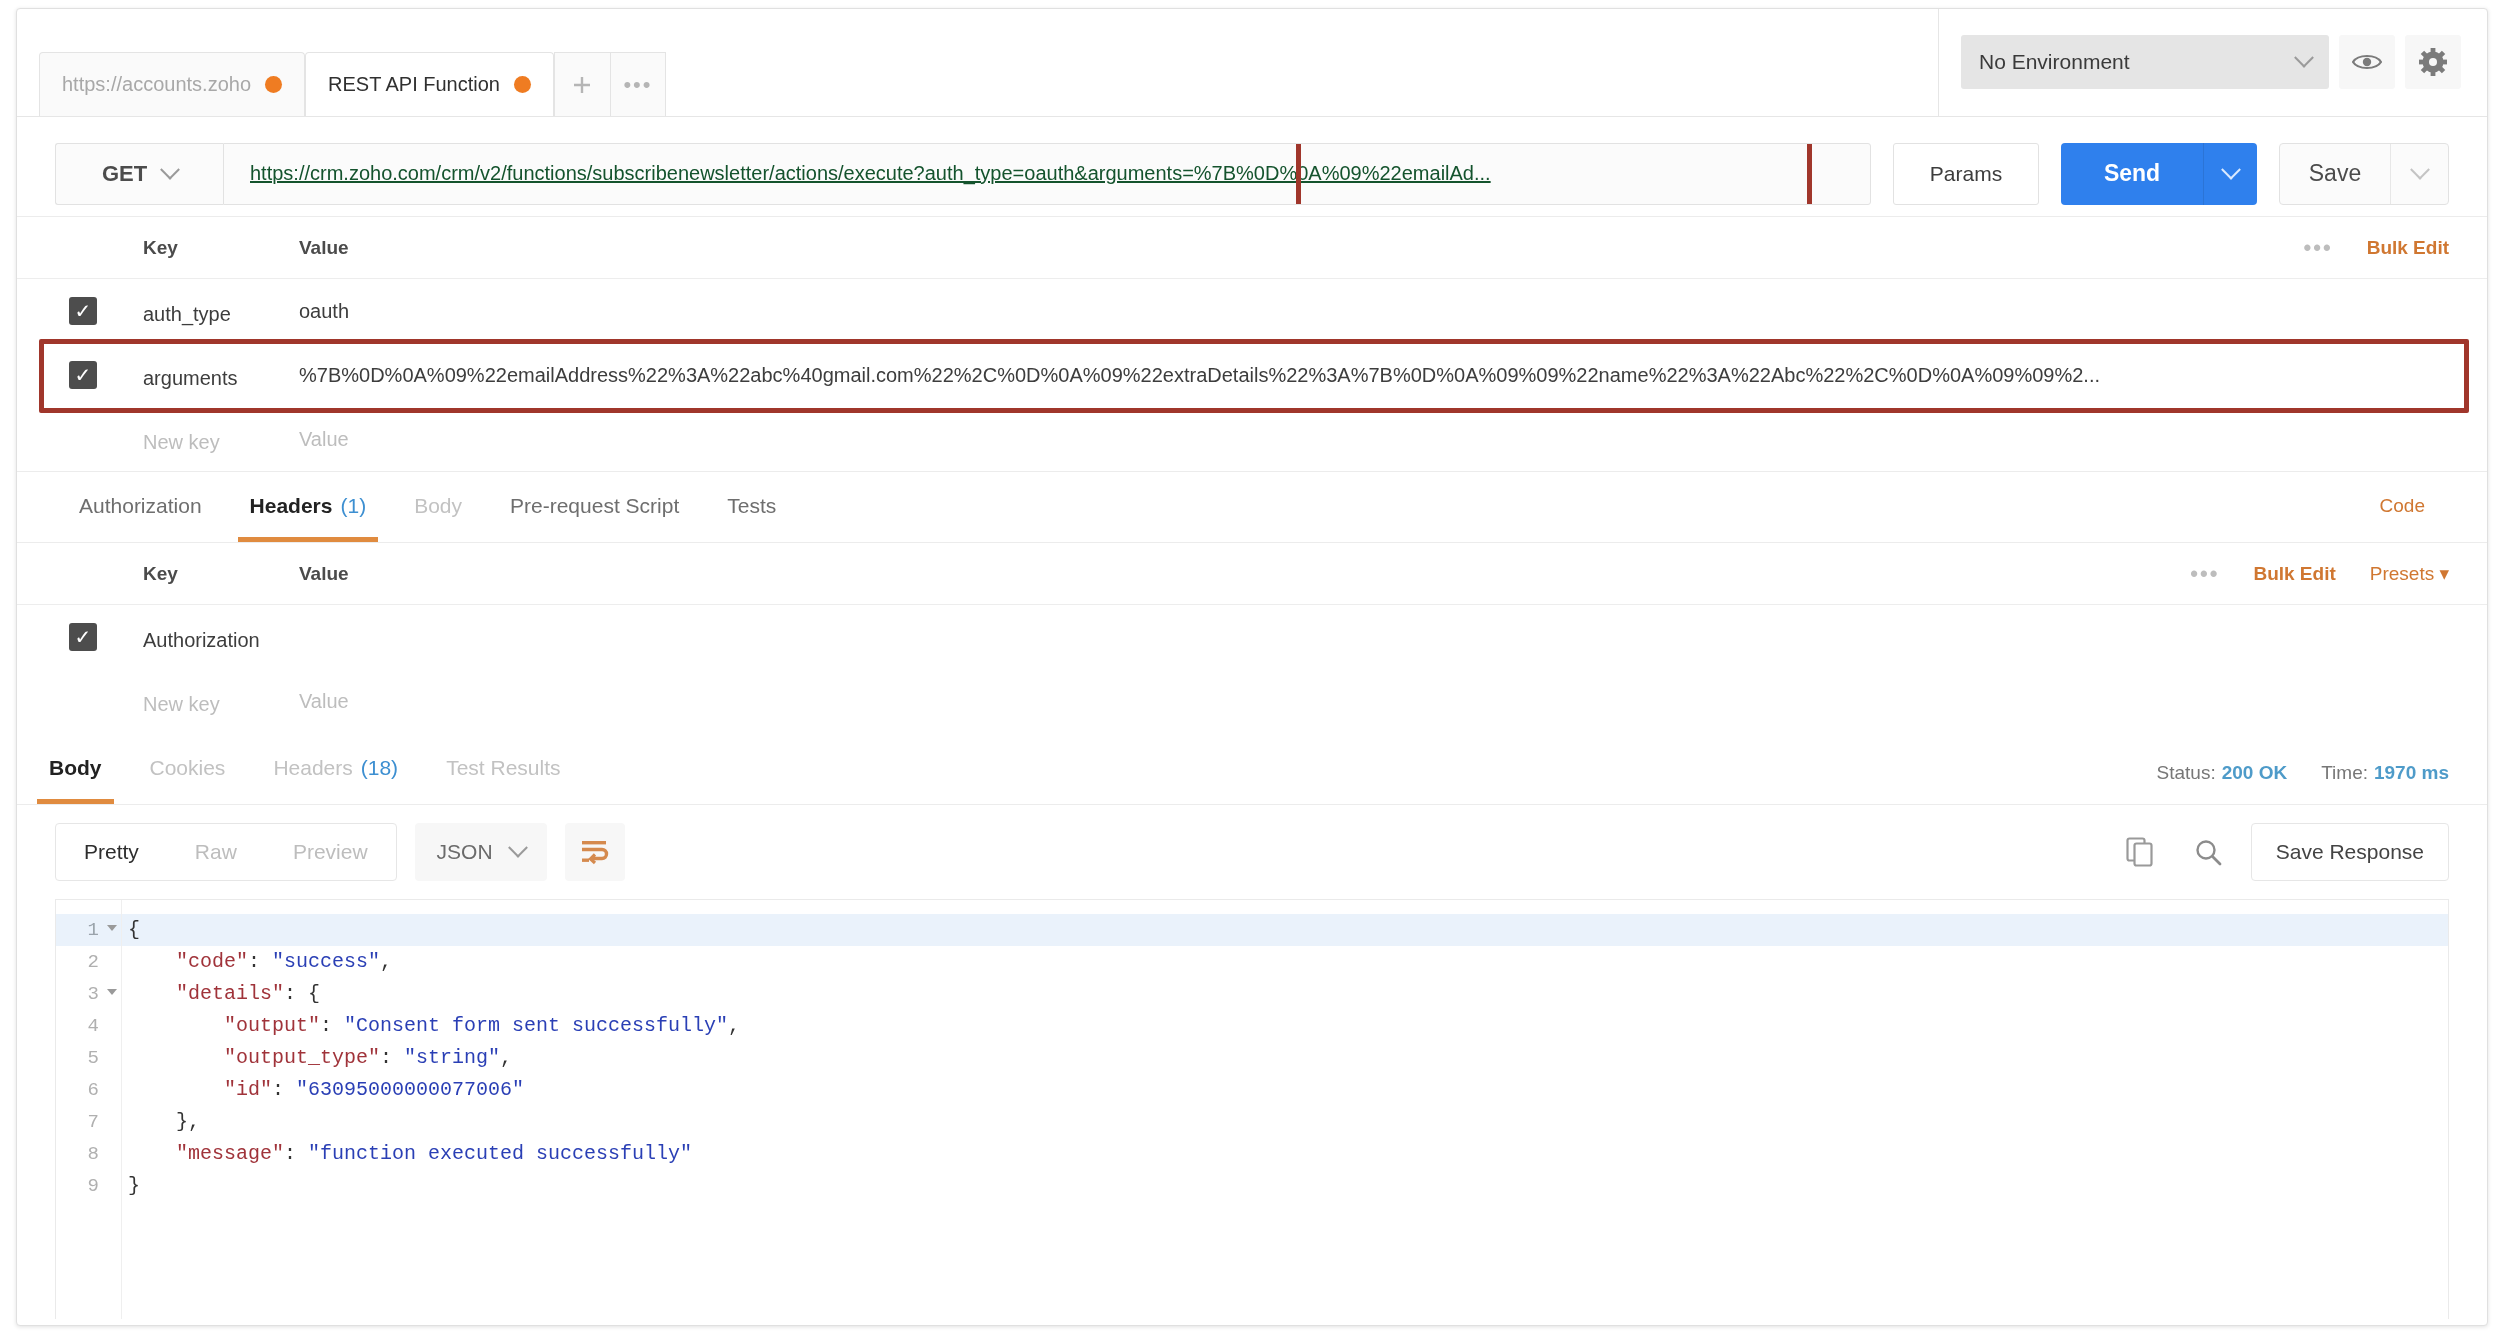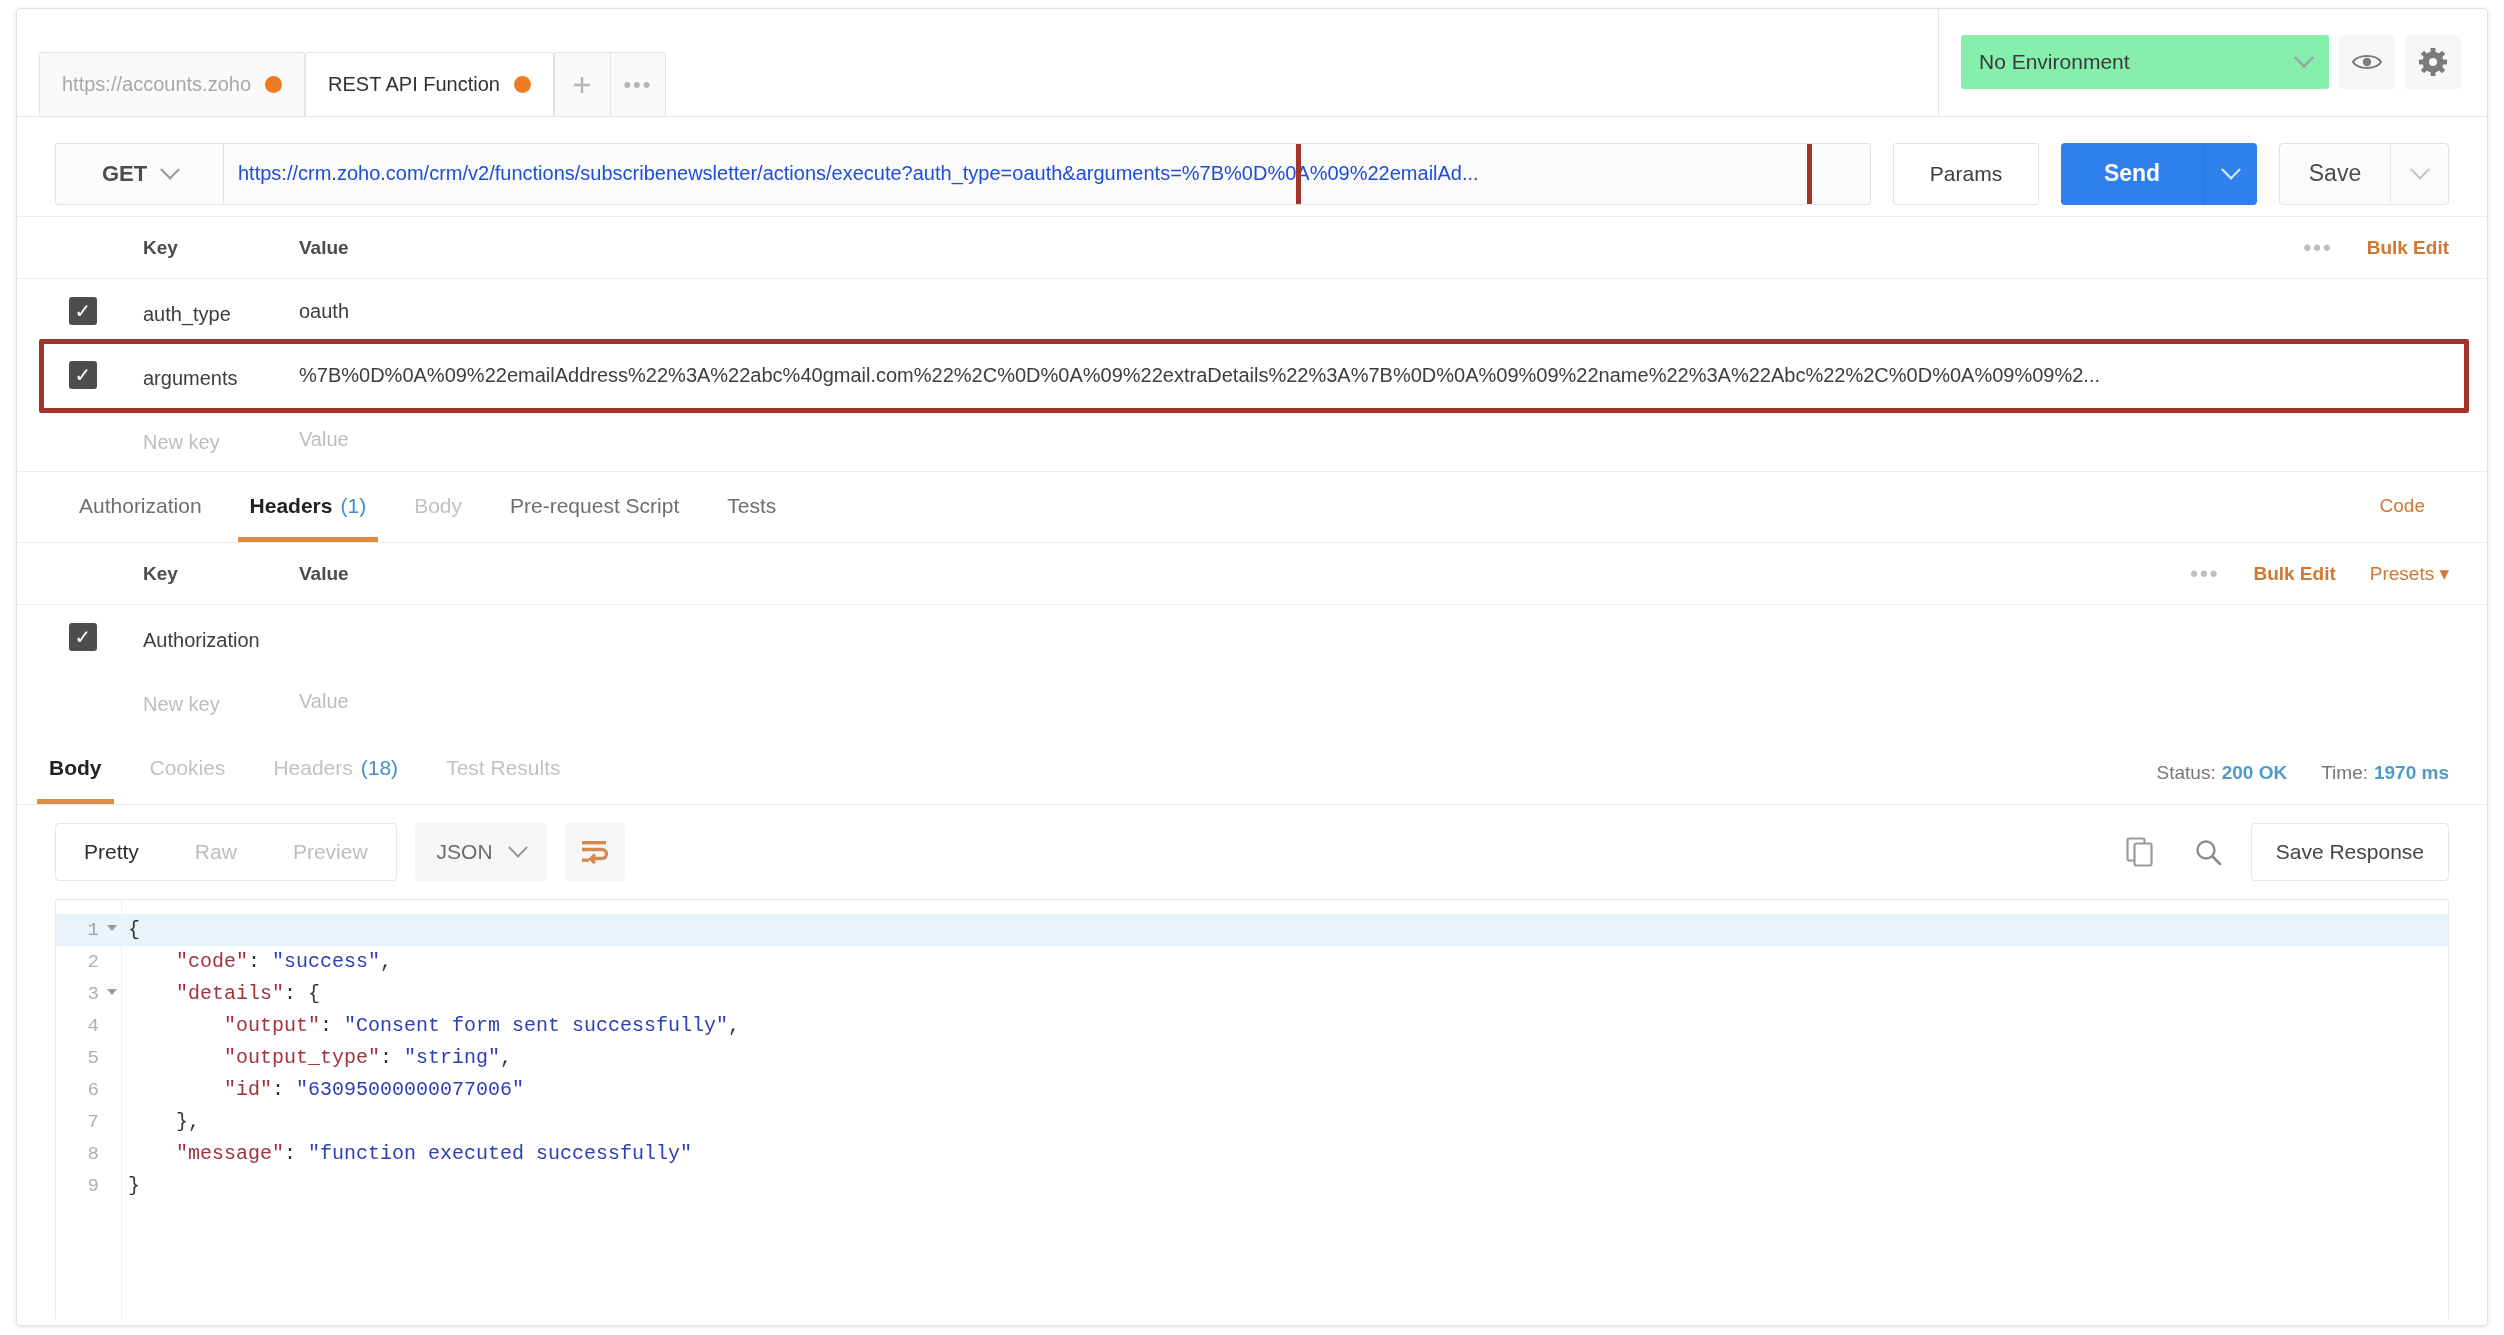--- a/index.html
+++ b/index.html
@@ -80,21 +80,21 @@
     display: flex;
     align-items: center;
     gap: 10px;
     padding: 0 26px 0 22px;
     height: 108px;
     border-left: 1px solid #e6e6e6;
     flex: 0 0 auto;
   }
   .env-select {
     width: 368px; height: 54px;
-    background: #86efac;
+    background: #e5e5e5;
     border-radius: 3px;
     display: flex; align-items: center;
     padding: 0 18px;
     font-size: 21px;
     color: #3a3a3a;
   }
   .env-select .env-name { flex: 1 1 auto; }
   .chev {
     display: inline-block;
     width: 14px; height: 14px;
@@ -132,26 +132,27 @@
     font-size: 22px; font-weight: bold; color: #4c4c4c;
   }
   .url-input {
     flex: 1 1 auto;
     height: 62px;
     background: #fbfbfb;
     border: 1px solid #e2e2e2;
     border-top-right-radius: 3px;
     border-bottom-right-radius: 3px;
     display: flex; align-items: center;
-    padding: 0 14px;
+    padding: 0 26px;
     font-size: 20px;
-    color: #1d4ed8;
+    color: #14532d;
     position: relative;
     overflow: hidden;
     white-space: nowrap;
+    text-decoration: underline;
   }
   .url-highlight {
     position: absolute;
     left: 1072px;
     top: -22px;
     width: 516px;
     height: 104px;
     border: 5px solid #a0362b;
     border-radius: 2px;
     pointer-events: none;

